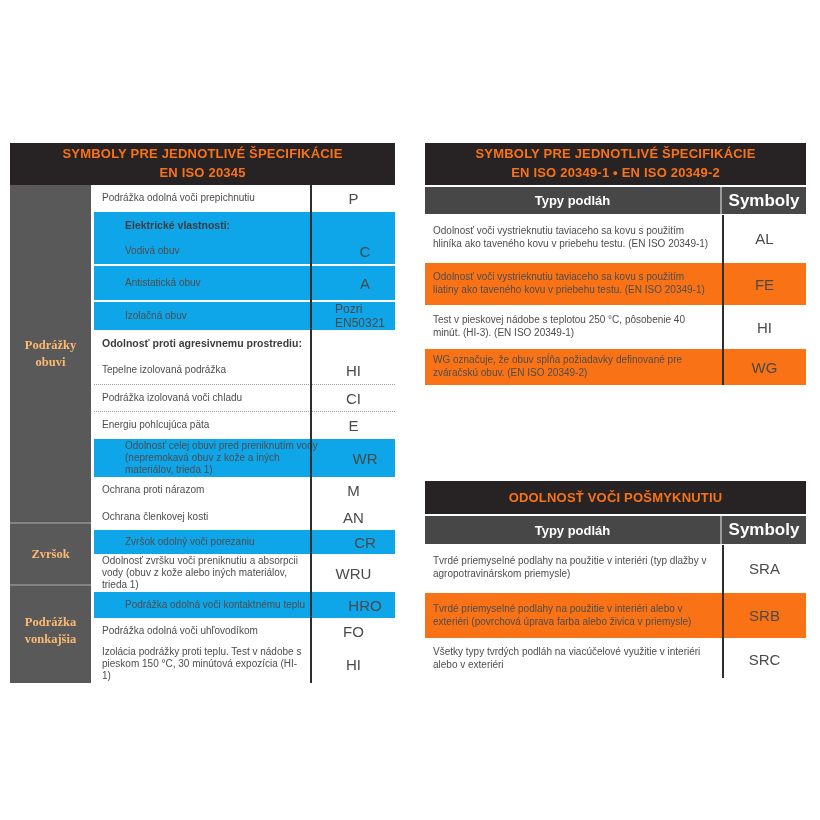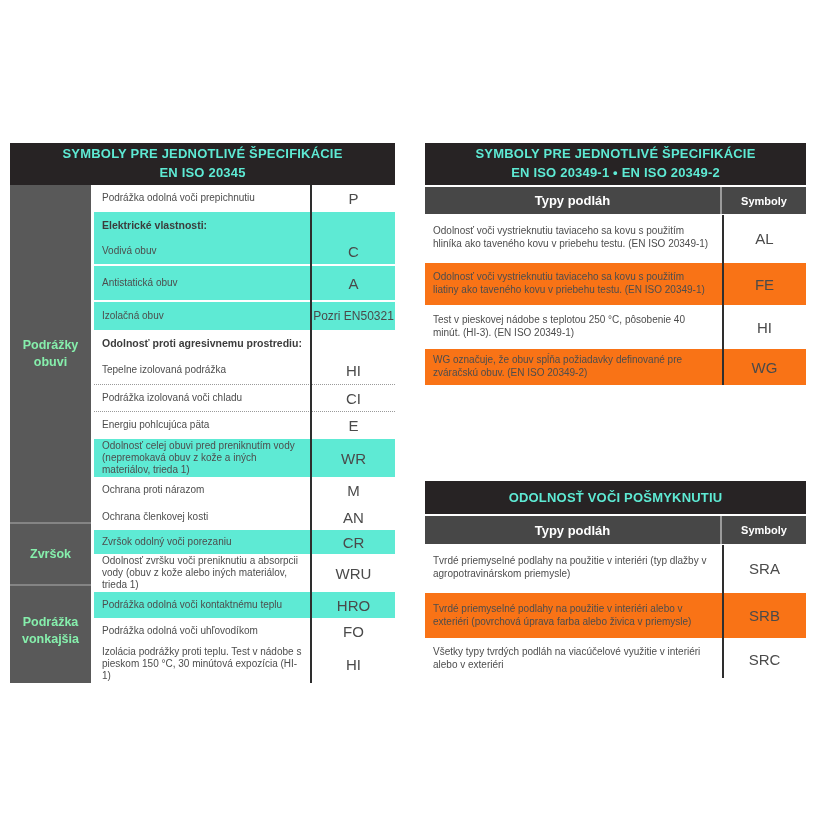--- a/index.html
+++ b/index.html
@@ -8,58 +8,58 @@
     font-family:"Liberation Sans","DejaVu Sans",sans-serif;
     -webkit-font-smoothing:antialiased;
   }
   .tbl{position:absolute;}
   #left-table{left:10px;top:143px;width:385px;}
   #right-table-1{left:425px;top:143px;width:381px;}
   #right-table-2{left:425px;top:481px;width:381px;}
 
   
   .hdr{
-    background:#272324;color:#5eead4;text-align:center;font-weight:bold;
+    background:#272324;color:#f97316;text-align:center;font-weight:bold;
     display:flex;flex-direction:column;justify-content:center;
     letter-spacing:.2px;
   }
   #left-table .hdr,#right-table-1 .hdr{height:42px;font-size:13px;line-height:1.45;}
   #right-table-2 .hdr{height:33px;font-size:13px;}
 
   
   .lbody{display:flex;}
   .gcol{width:84px;background:#595959;border-right:3px solid #ffffff;
         display:flex;flex-direction:column;box-sizing:border-box;}
-  .gcell{color:#86efac;font-weight:bold;font-size:12.5px;line-height:1.3;
+  .gcell{color:#fdba74;font-weight:bold;font-size:12.5px;line-height:1.3;
          display:flex;align-items:center;justify-content:center;text-align:center;
-         box-sizing:border-box;padding:0 4px;}
+         box-sizing:border-box;padding:0 4px;font-family:Liberation Serif, serif;}
   .gcell + .gcell{border-top:2px solid #848484;}
 
   .lrows{flex:1;position:relative;}
   .vline{position:absolute;top:0;bottom:0;width:2px;background:#2e2e2e;z-index:4;}
   .lrows .vline{left:216px;}
 
   .lrow{display:flex;box-sizing:border-box;overflow:hidden;}
   .lrow .desc{width:216px;box-sizing:border-box;padding:2px 6px 2px 8px;
               font-size:10px;color:#4d4d4d;line-height:1.22;
               display:flex;flex-direction:column;justify-content:center;}
   .lrow .sym{flex:1;display:flex;align-items:center;justify-content:center;
              font-size:15px;color:#4a4a4a;padding-left:2px;box-sizing:border-box;}
   .lrow .sym.sm{font-size:12px;}
-  .lrow.gray{background:#5eead4;}
+  .lrow.gray{background:#0ea5e9;padding-left:23px;}
   .lrow.bsep{border-bottom:2px solid #ffffff;}
   .lrow.dot{border-bottom:1px dotted #9a9a9a;}
   .lrow.bold .desc{font-weight:bold;color:#3c3c3c;font-size:10.5px;}
 
   
   .sub{display:flex;background:#474747;margin-top:2px;box-sizing:border-box;}
   .sub .c1{width:297px;box-sizing:border-box;border-right:2px solid #9b9b9b;
            color:#ffffff;font-weight:bold;font-size:13px;
            display:flex;align-items:center;justify-content:center;}
-  .sub .c2{flex:1;color:#ffffff;font-weight:bold;font-size:11px;
+  .sub .c2{flex:1;color:#ffffff;font-weight:bold;font-size:17px;
            display:flex;align-items:center;justify-content:center;}
   #right-table-1 .sub{height:27px;}
   #right-table-2 .sub{height:28px;}
 
   .rrows{position:relative;margin-top:1px;}
   .rrows .vline{left:297px;}
   .rrow{display:flex;box-sizing:border-box;overflow:hidden;}
   .rrow + .rrow{margin-top:2px;}
   .rrow .desc{width:297px;box-sizing:border-box;padding:3px 12px 3px 8px;
               font-size:10px;color:#4d4d4d;line-height:1.28;

